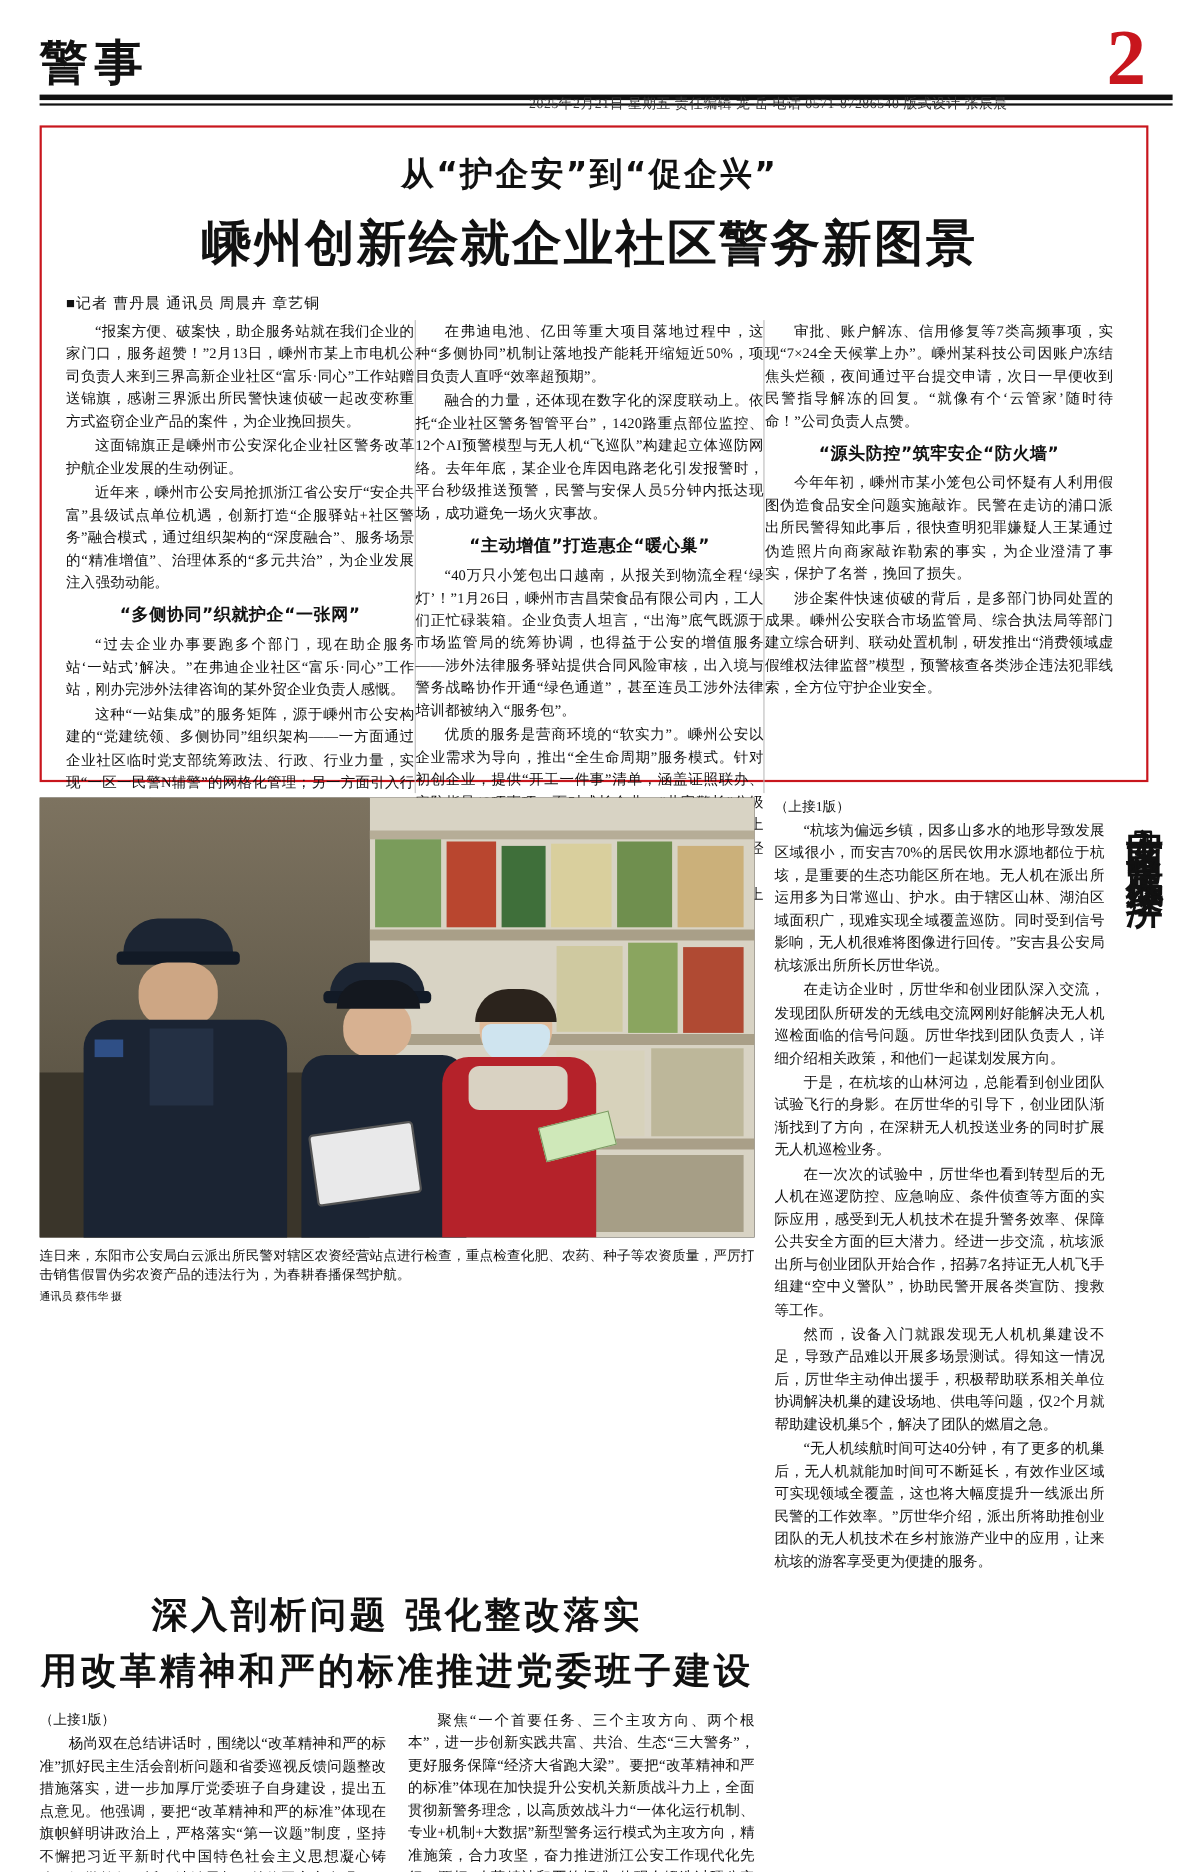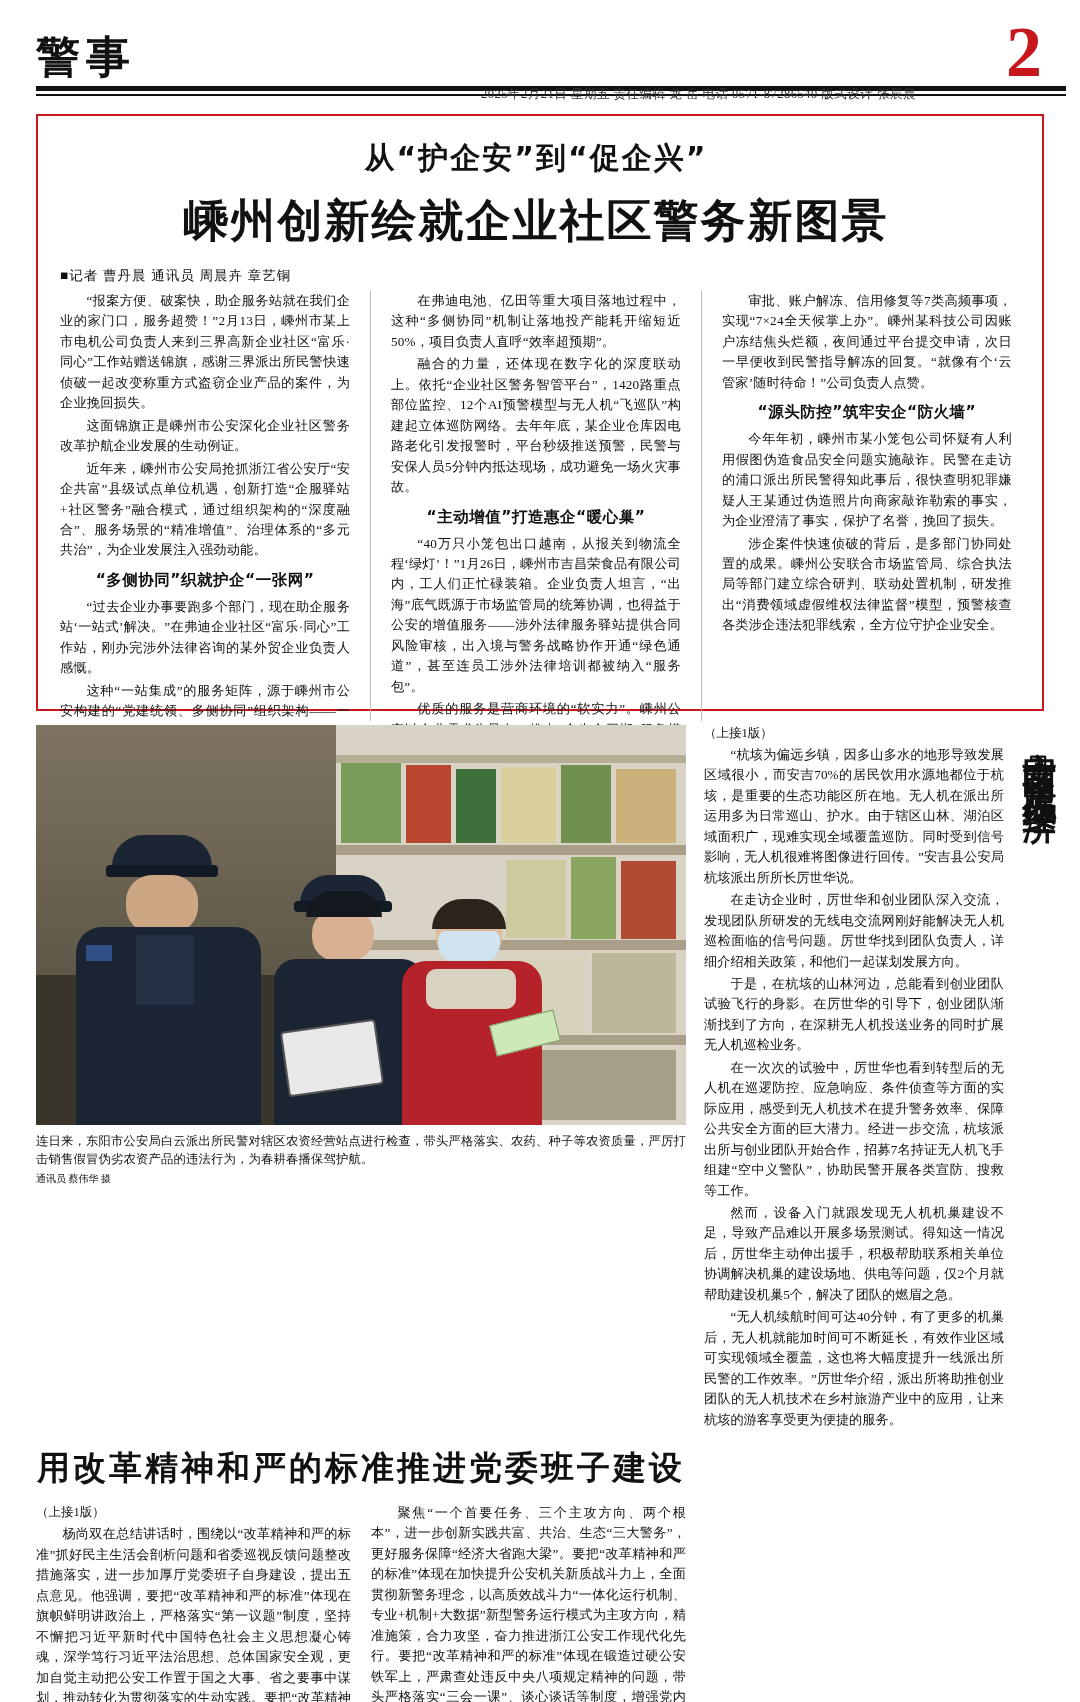--- a/index.html
+++ b/index.html
@@ -62,21 +62,21 @@
   }
   .headline {
     text-align:center; font-family:"DejaVu Sans", sans-serif; font-weight:bold;
     font-size:45px; letter-spacing:2px; color:#111; margin-top:12px;
   }
   .byline {
     margin-top:16px; font-size:13.5px; font-family:"Liberation Sans", sans-serif;
     color:#111; letter-spacing:1px;
   }
   .cols3 {
-    margin-top:6px; display:flex; gap:20px; height:430px;
+    margin-top:6px; display:flex; height:430px;
   }
   .col { width:324px; position:relative; }
   .col p {
     margin:0 0 2px 0; font-size:13.2px; line-height:1.55; text-align:justify;
     text-indent:2em; letter-spacing:0.2px;
   }
   .subhead {
     text-align:center; font-family:"DejaVu Sans", sans-serif; font-weight:bold;
     font-size:15.5px; margin:9px 0 6px 0; letter-spacing:0.5px;
   }
@@ -221,40 +221,41 @@
 
         <div class="person" style="left:360px;top:180px;width:150px;height:220px;">
           <div style="position:absolute;left:40px;top:0;width:66px;height:58px;background:#e0bb9a;border-radius:26px;"></div>
           <div style="position:absolute;left:36px;top:-6px;width:74px;height:30px;background:#2b231c;border-radius:34px 34px 0 0;"></div>
           <div style="position:absolute;left:42px;top:26px;width:62px;height:34px;background:#cfe4ef;border-radius:8px 8px 22px 22px;"></div>
           <div style="position:absolute;left:6px;top:56px;width:140px;height:164px;background:#b5222a;border-radius:24px 24px 0 0;"></div>
           <div style="position:absolute;left:30px;top:64px;width:90px;height:40px;background:#d9d2c2;border-radius:10px;"></div>
           <div style="position:absolute;left:96px;top:112px;width:66px;height:32px;background:#cfe8b9;transform:rotate(-14deg);border:1px solid #7c9a63;"></div>
         </div>
       </div>
-      <div class="photo-caption">连日来，东阳市公安局白云派出所民警对辖区农资经营站点进行检查，带头严格落实、农药、种子等农资质量，严厉打击销售假冒伪劣农资产品的违法行为，为春耕春播保驾护航。</div>
+      <div class="photo-caption">连日来，东阳市公安局白云派出所民警对辖区农资经营站点进行检查，重点检查化肥、农药、种子等农资质量，严厉打击销售假冒伪劣农资产品的违法行为，为春耕春播保驾护航。</div>
       <div class="photo-credit">通讯员 蔡伟华 摄</div>
     </div>
 
     <div class="right-col">
       <div class="rtext">
         <div class="note">（上接1版）</div>
         <p>“杭垓为偏远乡镇，因多山多水的地形导致发展区域很小，而安吉70%的居民饮用水源地都位于杭垓，是重要的生态功能区所在地。无人机在派出所运用多为日常巡山、护水。由于辖区山林、湖泊区域面积广，现难实现全域覆盖巡防。同时受到信号影响，无人机很难将图像进行回传。”安吉县公安局杭垓派出所所长厉世华说。</p>
         <p>在走访企业时，厉世华和创业团队深入交流，发现团队所研发的无线电交流网刚好能解决无人机巡检面临的信号问题。厉世华找到团队负责人，详细介绍相关政策，和他们一起谋划发展方向。</p>
         <p>于是，在杭垓的山林河边，总能看到创业团队试验飞行的身影。在厉世华的引导下，创业团队渐渐找到了方向，在深耕无人机投送业务的同时扩展无人机巡检业务。</p>
         <p>在一次次的试验中，厉世华也看到转型后的无人机在巡逻防控、应急响应、条件侦查等方面的实际应用，感受到无人机技术在提升警务效率、保障公共安全方面的巨大潜力。经进一步交流，杭垓派出所与创业团队开始合作，招募7名持证无人机飞手组建“空中义警队”，协助民警开展各类宣防、搜救等工作。</p>
         <p>然而，设备入门就跟发现无人机机巢建设不足，导致产品难以开展多场景测试。得知这一情况后，厉世华主动伸出援手，积极帮助联系相关单位协调解决机巢的建设场地、供电等问题，仅2个月就帮助建设机巢5个，解决了团队的燃眉之急。</p>
         <p>“无人机续航时间可达40分钟，有了更多的机巢后，无人机就能加时间可不断延长，有效作业区域可实现领域全覆盖，这也将大幅度提升一线派出所民警的工作效率。”厉世华介绍，派出所将助推创业团队的无人机技术在乡村旅游产业中的应用，让来杭垓的游客享受更为便捷的服务。</p>
       </div>
       <div class="vtitle">安吉山区『起飞』低空经济</div>
     </div>
   </div>
 
   <div class="bottom">
     <div style="width:650px;">
+      <div class="b-head1">深入剖析问题    强化整改落实</div>
       <div class="b-head2">用改革精神和严的标准推进党委班子建设</div>
       <div class="b-cols">
         <div class="b-col">
           <p class="note">（上接1版）</p>
           <p>杨尚双在总结讲话时，围绕以“改革精神和严的标准”抓好民主生活会剖析问题和省委巡视反馈问题整改措施落实，进一步加厚厅党委班子自身建设，提出五点意见。他强调，要把“改革精神和严的标准”体现在旗帜鲜明讲政治上，严格落实“第一议题”制度，坚持不懈把习近平新时代中国特色社会主义思想凝心铸魂，深学笃行习近平法治思想、总体国家安全观，更加自觉主动把公安工作置于国之大事、省之要事中谋划，推动转化为贯彻落实的生动实践。要把“改革精神和严的标准”体现在有了真枪抓整改上，坚决扛起巡视整改主体责任，层层抓落实，按照整改方案，实行挂图作战，逐条逐项落实，确保按时高质量完成整改。要把“改革精神和严的标准”体现在服务保障高质量发展上，把推动落实的成果和严的纪律保障体现在“围绕中心、服务大局”的实践当中，</p>
         </div>
         <div class="b-col">
           <p>聚焦“一个首要任务、三个主攻方向、两个根本”，进一步创新实践共富、共治、生态“三大警务”，更好服务保障“经济大省跑大梁”。要把“改革精神和严的标准”体现在加快提升公安机关新质战斗力上，全面贯彻新警务理念，以高质效战斗力“一体化运行机制、专业+机制+大数据”新型警务运行模式为主攻方向，精准施策，合力攻坚，奋力推进浙江公安工作现代化先行。要把“改革精神和严的标准”体现在锻造过硬公安铁军上，严肃查处违反中央八项规定精神的问题，带头严格落实“三会一课”、谈心谈话等制度，增强党内政治生活的政治性、时代性、原则性和战斗性，抓实抓好各级党组织在主官履职情况上，大力弘扬“六干”作风，落实“三个区分开来”，做到“为担当者担当，为负责者负责”。</p>
 
         </div>

